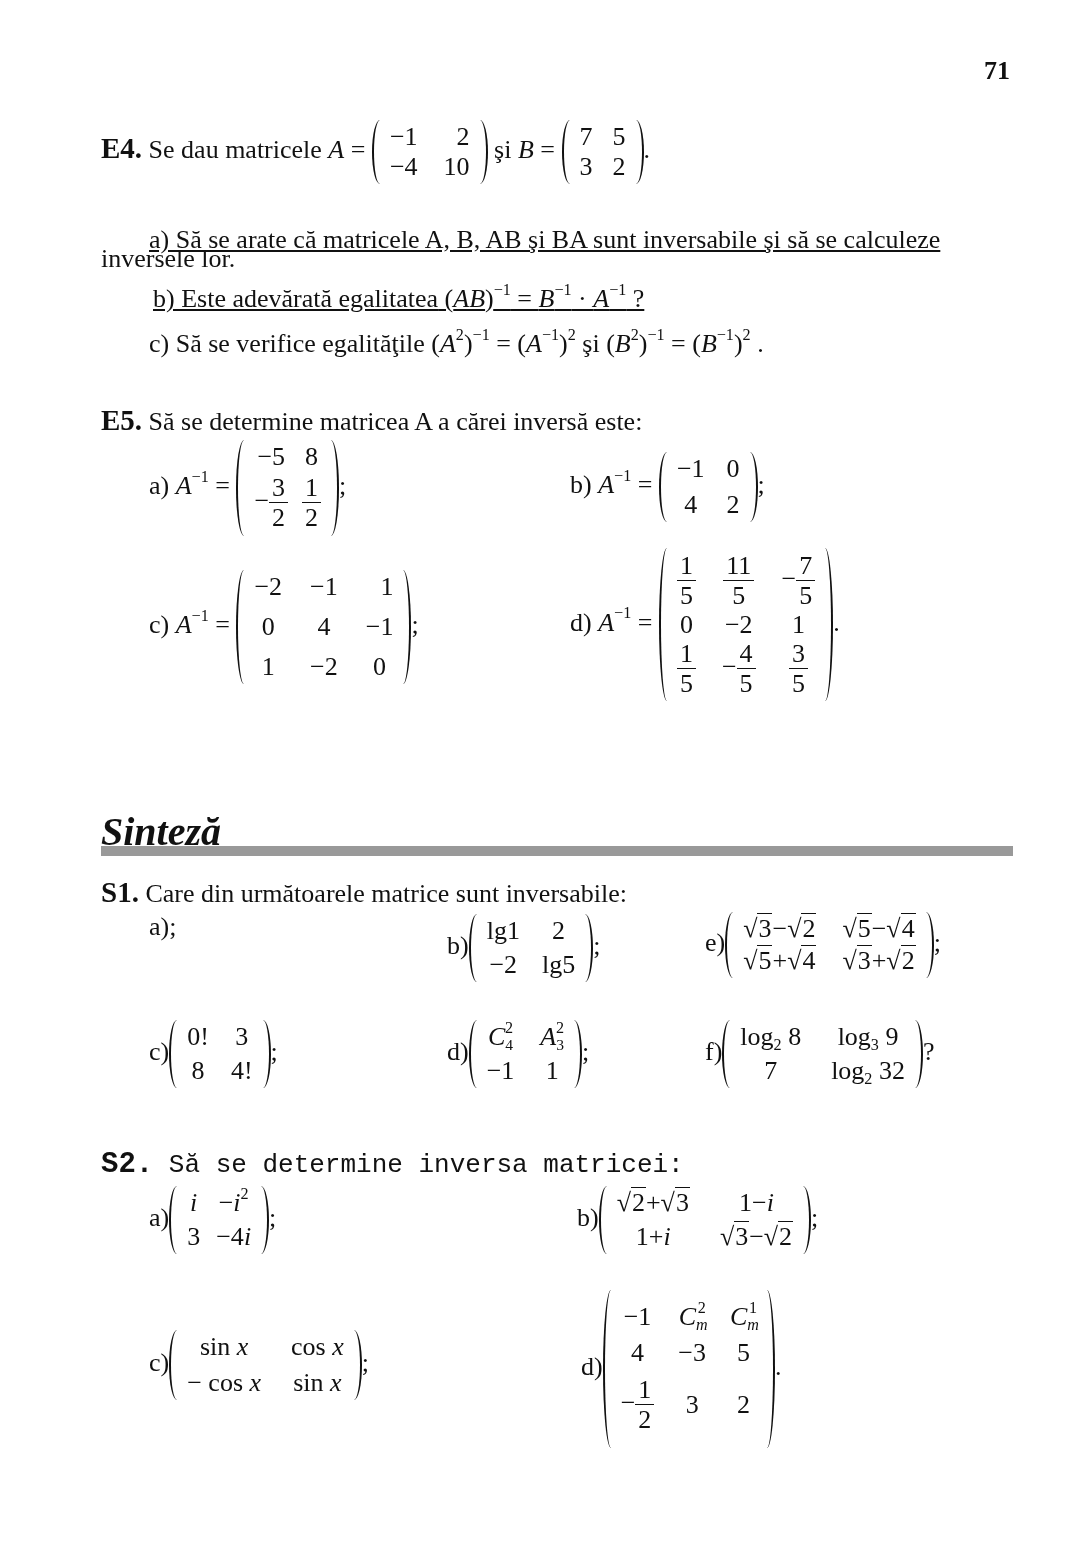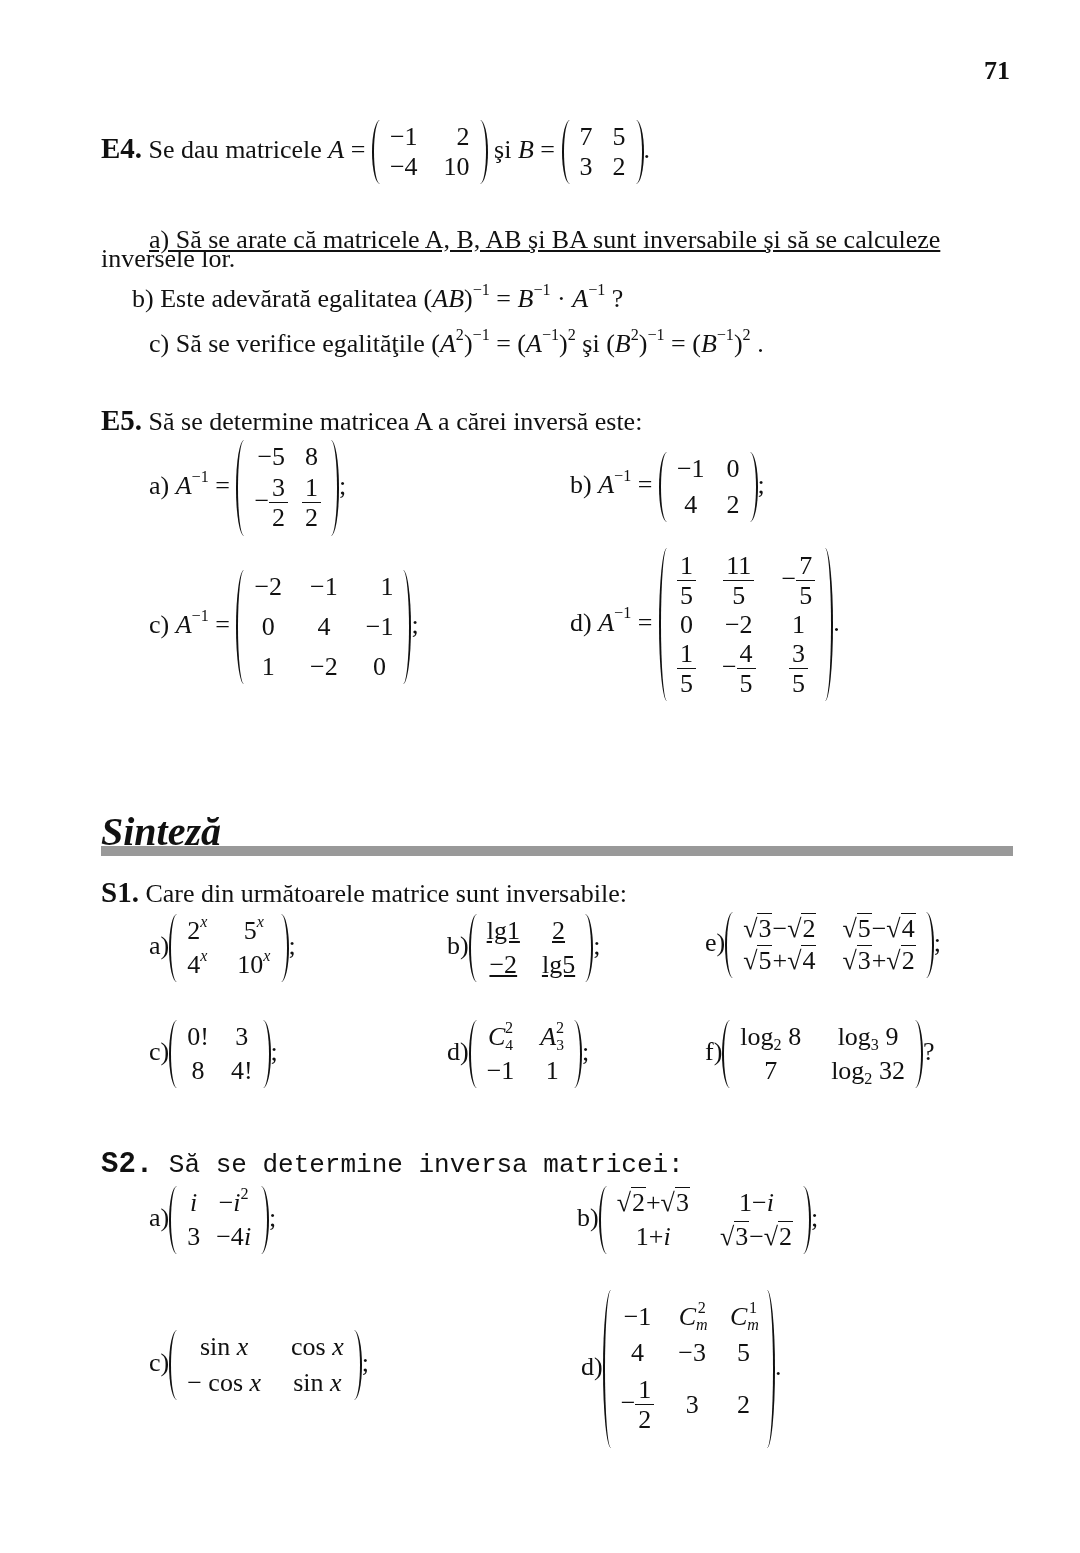--- a/index.html
+++ b/index.html
@@ -56,21 +56,21 @@
         <span class="cell">5</span>
       <span class="cell">3</span>
         <span class="cell">2</span>
     </span>
     <span class="paren r"></span>
   </span>.
 </div>
 
 <div class="abs line" style="left:149px; top:227px;text-decoration:underline;">a) Să se arate că matricele A, B, AB şi BA sunt inversabile şi să se calculeze</div>
 <div class="abs line" style="left:101px; top:246px;">inversele lor.</div>
-<div class="abs line" style="left:132px; top:286px;">
+<div class="abs line" style="left:153px; top:286px;text-decoration:underline;">
   <span>b) Este adevărată egalitatea</span> (<i>AB</i>)<sup>−1</sup> = <i>B</i><sup>−1</sup> · <i>A</i><sup>−1</sup> ?
 </div>
 <div class="abs line" style="left:149px; top:331px;">
   <span>c) Să se verifice egalităţile</span> (<i>A</i><sup>2</sup>)<sup>−1</sup> = (<i>A</i><sup>−1</sup>)<sup>2</sup>
   <span>şi</span> (<i>B</i><sup>2</sup>)<sup>−1</sup> = (<i>B</i><sup>−1</sup>)<sup>2</sup> .
 </div>
 
 <div class="abs line" style="left:101px; top:406px;">
   <b class="ex">E5.</b> <span>Să se determine matricea A a cărei inversă este:</span>
 </div>
@@ -166,36 +166,27 @@
 </div>
 
 <div class="abs heading" style="left:101px; top:808px;">Sinteză</div>
 <div class="abs rule"></div>
 
 <div class="abs line" style="left:101px; top:878px;">
   <b class="ex">S1.</b> <span>Care din următoarele matrice sunt inversabile:</span>
 </div>
 
 <div class="abs line" style="left:149px; top:914px;">
-  <span>a)</span><span class="mat">
-      <span class="paren l"></span>
-    <span class="grid" style="grid-template-columns:auto auto; column-gap:30px; row-gap:8px;">
-      <span class="cell">2<sup><i>x</i></sup></span>
-        <span class="cell">5<sup><i>x</i></sup></span>
-      <span class="cell">4<sup><i>x</i></sup></span>
-        <span class="cell">10<sup><i>x</i></sup></span>
-    </span>
-      <span class="paren r"></span>
-    </span>;
+  <span>a)</span>;
 </div>
 
 <div class="abs line" style="left:447px; top:914px;">
   <span>b)</span><span class="mat">
       <span class="paren l"></span>
-    <span class="grid" style="grid-template-columns:auto auto; column-gap:22px; row-gap:8px;text-decoration:underline;">
+    <span class="grid" style="grid-template-columns:auto auto; column-gap:22px; row-gap:8px;">
       <span class="cell">lg1</span>
         <span class="cell">2</span>
       <span class="cell">−2</span>
         <span class="cell">lg5</span>
     </span>
       <span class="paren r"></span>
     </span>;
 </div>
 
 <div class="abs line" style="left:705px; top:912px;">

